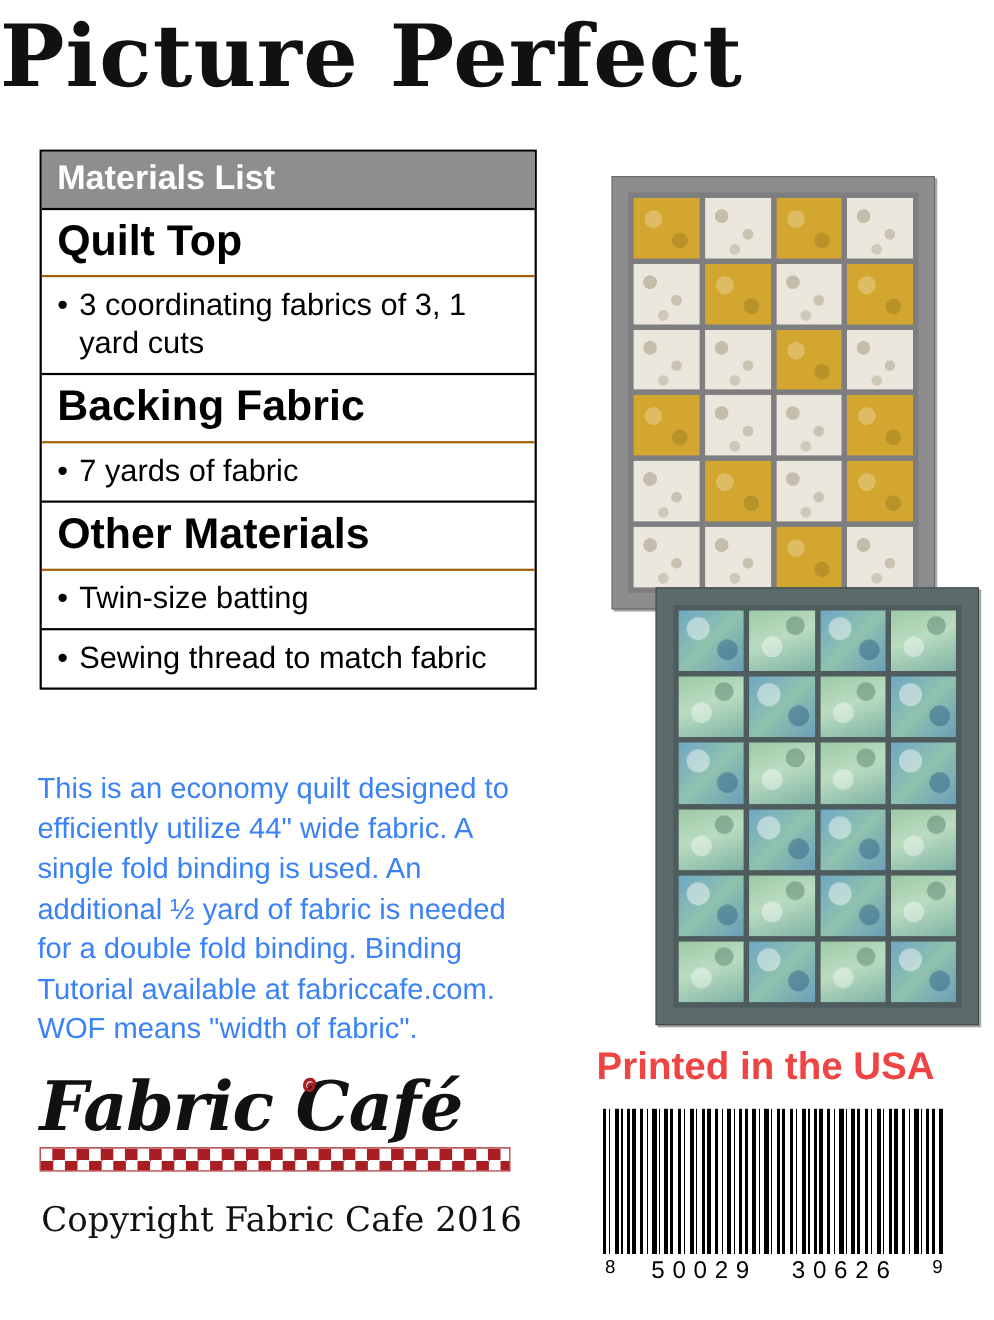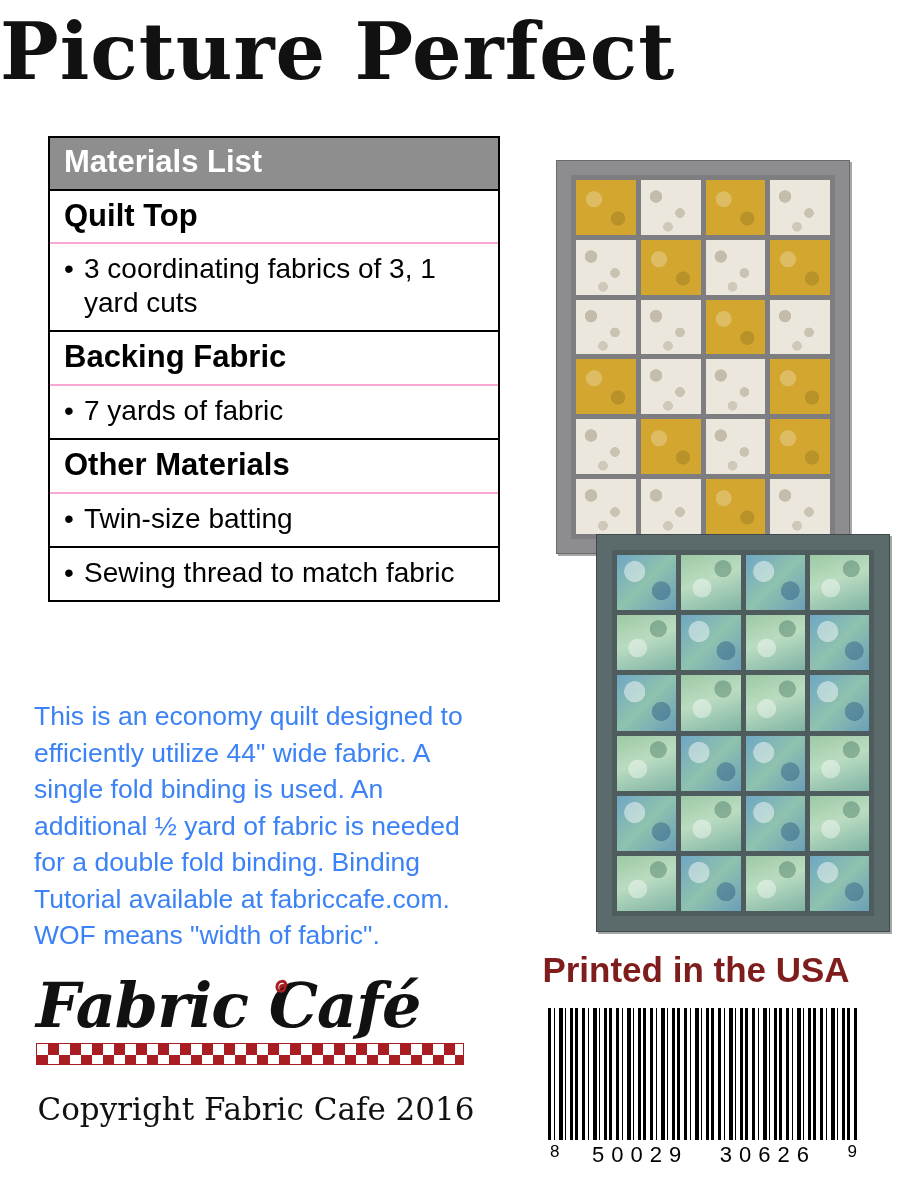--- a/index.html
+++ b/index.html
@@ -27,41 +27,41 @@
     font-size: 78px;
     font-weight: 700;
     letter-spacing: 1px;
     color: #111;
     white-space: nowrap;
   }
 
   
   .materials {
     position: absolute;
-    left: 48px;
+    left: 36px;
     top: 136px;
     width: 452px;
     border: 2px solid #000;
     box-sizing: border-box;
     background: #fff;
   }
   .materials-header {
     background: #8e8e8e;
     color: #ffffff;
     font-size: 31px;
     font-weight: bold;
     padding: 8px 14px 10px 14px;
     border-bottom: 2px solid #000;
     line-height: 1.05;
   }
   .section-row {
-    font-size: 31px;
+    font-size: 39px;
     font-weight: bold;
     padding: 9px 20px 10px 14px;
-    border-bottom: 2px solid #f9a8d4;
+    border-bottom: 2px solid #a16207;
     line-height: 1.05;
   }
   .item-row {
     font-size: 28px;
     padding: 8px 14px 10px 14px;
     border-bottom: 2px solid #000;
     line-height: 1.22;
     display: flex;
     align-items: flex-start;
   }
@@ -208,21 +208,21 @@
 
   
   .printed {
     position: absolute;
     left: 496px;
     top: 950px;
     width: 400px;
     text-align: center;
     font-size: 35px;
     font-weight: bold;
-    color: #7f1d1d;
+    color: #ef4444;
     white-space: nowrap;
   }
   .barcode-wrap {
     position: absolute;
     left: 548px;
     top: 1008px;
     width: 312px;
   }
   .barcode {
     height: 132px;

